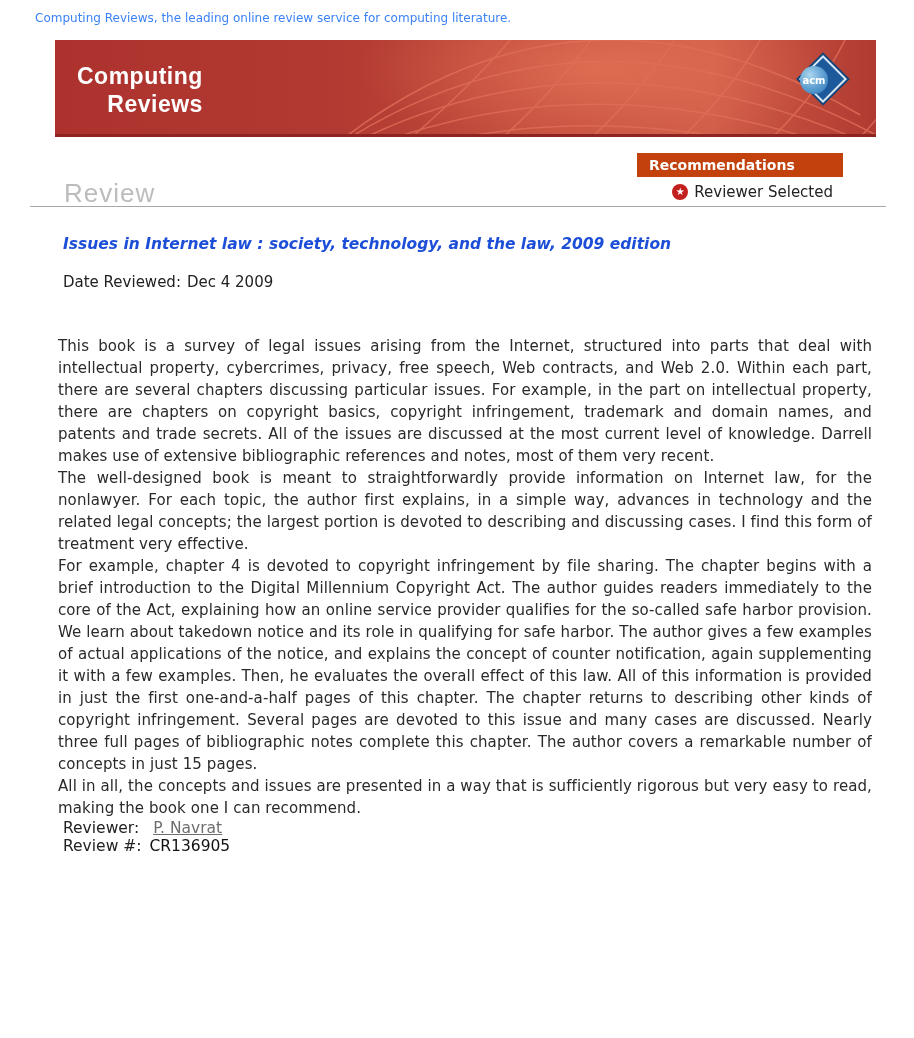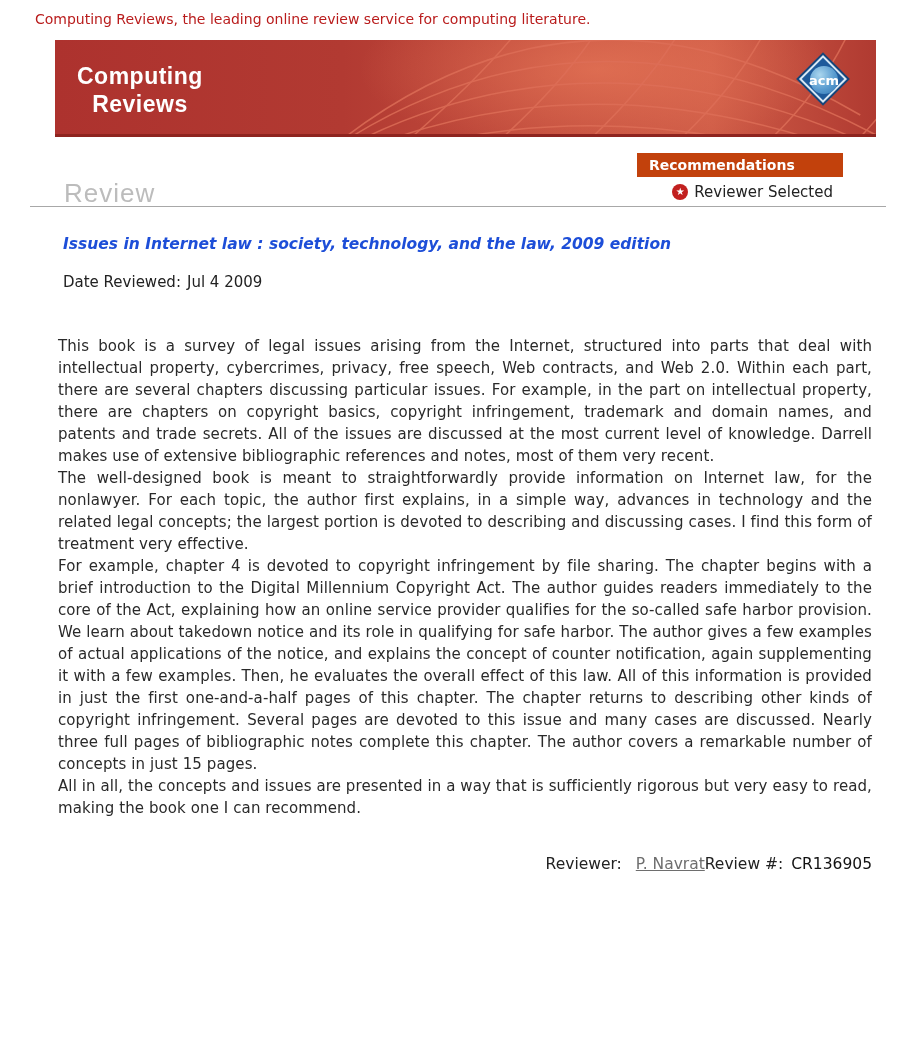--- a/index.html
+++ b/index.html
@@ -8,21 +8,21 @@
     background:#ffffff;
     font-family:"DejaVu Sans", sans-serif;
     position:relative;
     overflow:hidden;
     color:#222;
   }
 
   
   .tagline {
     position:absolute; left:35px; top:11px;
-    font-size:14px; color:#b91c1c;
+    font-size:12px; color:#3b82f6;
   }
 
   
   .banner {
     position:absolute; left:55px; top:40px;
     width:821px; height:97px;
     background:linear-gradient(90deg,#ad322e 0%, #b23a32 35%, #c34e3e 60%, #cf5c47 80%, #b03a31 100%);
     overflow:hidden;
   }
   .banner::before {
@@ -32,44 +32,44 @@
   }
   .banner::after {
     content:""; position:absolute; left:0; right:0; bottom:0; height:3px;
     background:#8e241f;
   }
   .mesh {
     position:absolute; right:0; top:0; height:100%; width:72%;
   }
   .brand {
     position:absolute; left:22px; top:22px;
-    text-align:center;
+    text-align:right;
     color:#ffffff; font-weight:bold;
     font-size:23px; line-height:28px; letter-spacing:0.5px;
     font-family:"Liberation Sans", sans-serif;
     z-index:2;
   }
   .acm-group {
     position:absolute; right:28px; top:14px;
     display:flex; align-items:flex-start; gap:14px;
     z-index:2;
   }
   .diamond-wrap { width:48px; height:48px; position:relative; margin-top:2px; }
   .diamond {
     position:absolute; left:8px; top:8px;
     width:30px; height:30px; transform:rotate(45deg);
     background:#1e5a9b;
     box-shadow:0 0 0 2px #d9e9f5, 0 0 0 4px #16457a;
   }
   .acm-circle {
-    position:absolute; left:10px; top:10px;
+    position:absolute; left:0; top:10px;
     width:28px; height:28px; border-radius:50%;
     background:radial-gradient(circle at 35% 32%, #aad6ee 0%, #5a9cd0 55%, #2f76b5 100%);
     display:flex; align-items:center; justify-content:center;
-    color:#fff; font-size:13px; font-weight:bold;
+    color:#fff; font-size:10px; font-weight:bold;
   }
   .assoc-col { color:#fff; }
   .assoc-line { font-size:13px; font-weight:bold; line-height:16px; white-space:nowrap; }
   .assoc-divider { border:none; border-top:1px solid #eec0b2; margin:7px 0 6px 0; width:172px; }
   .domain-text { font-size:14px; font-weight:bold; letter-spacing:3px; }
 
   
   .rec-bar {
     position:absolute; top:153px; right:71px;
     width:194px; height:18px;
@@ -114,23 +114,22 @@
   .date-value { margin-left:6px; }
 
   .body-text p {
     margin:0 0 0 0;
     font-size:15px; line-height:22px; color:#2a2a2a;
     text-align:justify; letter-spacing:0.1px;
   }
   .body-text p:first-child { margin-top:44px; }
 
   .footer-row {
-    margin-top:36px;
-    display:flex; justify-content:flex-end; align-items:baseline;
-    font-size:15.5px; color:#222; padding-left:5px;
+    display:flex; justify-content:flex-start; align-items:baseline;
+    font-size:15.5px; color:#222; padding-left:5px;flex-direction:column;
   }
   .reviewer-name { margin-left:14px; color:#6e6e6e; text-decoration:underline; cursor:pointer; }
   .review-num { margin-left:8px; color:#111; }
 </style>
 </head>
 <body>
 
 <div class="tagline">Computing Reviews, the leading online review service for computing literature.</div>
 
 <div class="banner">
@@ -170,21 +169,21 @@
 <div class="reviewer-selected">
   <span class="badge">★</span>
   <span>Reviewer Selected</span>
 </div>
 
 <hr class="header-rule">
 
 <div class="content">
   <div class="book-title">Issues in Internet law : society, technology, and the law, 2009 edition</div>
   <div class="date-line">
-    <span>Date Reviewed:</span><span class="date-value">Jul 4 2009</span>
+    <span>Date Reviewed:</span><span class="date-value">Dec 4 2009</span>
   </div>
 
   <div class="body-text">
     <p>This book is a survey of legal issues arising from the Internet, structured into parts that deal with intellectual property, cybercrimes, privacy, free speech, Web contracts, and Web 2.0. Within each part, there are several chapters discussing particular issues. For example, in the part on intellectual property, there are chapters on copyright basics, copyright infringement, trademark and domain names, and patents and trade secrets. All of the issues are discussed at the most current level of knowledge. Darrell makes use of extensive bibliographic references and notes, most of them very recent.</p>
     <p>The well-designed book is meant to straightforwardly provide information on Internet law, for the nonlawyer. For each topic, the author first explains, in a simple way, advances in technology and the related legal concepts; the largest portion is devoted to describing and discussing cases. I find this form of treatment very effective.</p>
     <p>For example, chapter 4 is devoted to copyright infringement by file sharing. The chapter begins with a brief introduction to the Digital Millennium Copyright Act. The author guides readers immediately to the core of the Act, explaining how an online service provider qualifies for the so-called safe harbor provision. We learn about takedown notice and its role in qualifying for safe harbor. The author gives a few examples of actual applications of the notice, and explains the concept of counter notification, again supplementing it with a few examples. Then, he evaluates the overall effect of this law. All of this information is provided in just the first one-and-a-half pages of this chapter. The chapter returns to describing other kinds of copyright infringement. Several pages are devoted to this issue and many cases are discussed. Nearly three full pages of bibliographic notes complete this chapter. The author covers a remarkable number of concepts in just 15 pages.</p>
     <p>All in all, the concepts and issues are presented in a way that is sufficiently rigorous but very easy to read, making the book one I can recommend.</p>
   </div>
 
   <div class="footer-row">

